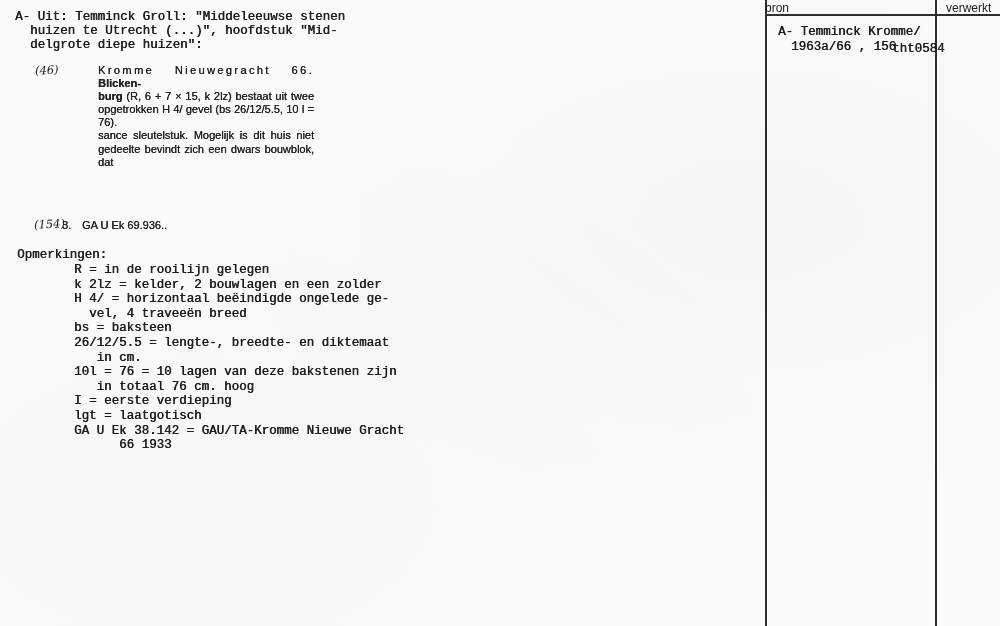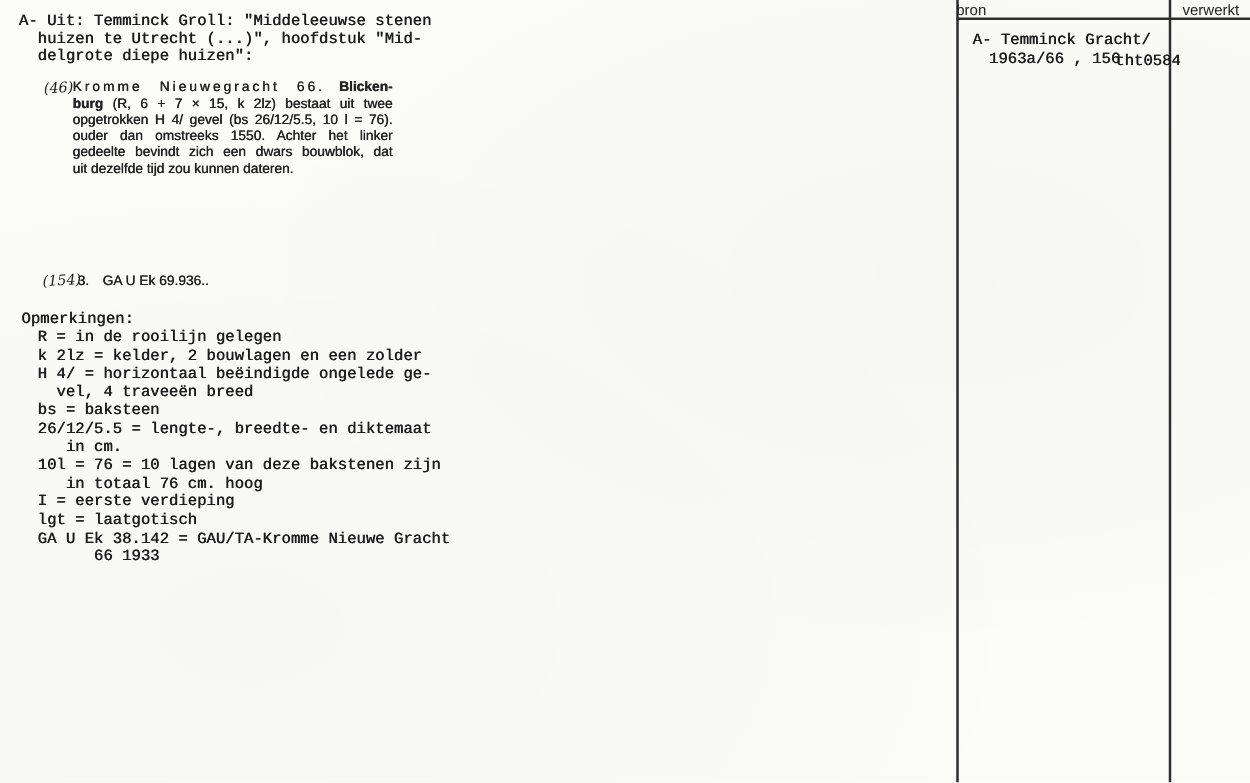--- a/index.html
+++ b/index.html
@@ -15,35 +15,35 @@
     color: #1d1d1d;
   }
   .typew {
     position: absolute;
     font-family: "Liberation Mono", "DejaVu Sans Mono", monospace;
     font-size: 12.5px;
     line-height: 14.2px;
     white-space: pre;
     text-shadow: 0.4px 0 0 currentColor;
   }
-  .remarks-block { line-height: 14.6px; }
+  .remarks-block { line-height: 14.6px; margin-left: 44px; }
   .print {
     font-family: "Liberation Sans", "DejaVu Sans", sans-serif;
     font-size: 11px;
     line-height: 13.1px;
     color: #232323;
     text-shadow: 0.3px 0 0 currentColor;
   }
   .excerpt {
     position: absolute;
     left: 58px;
     top: 64px;
     width: 256px;
   }
-  .jline { text-align: justify; text-align-last: justify; }
+  .jline { text-align: justify; text-align-last: justify; margin-left: 40px; }
   .jline.last { text-align-last: left; }
   .addr { letter-spacing: 2.4px; }
   .bold { font-weight: bold; }
   .hand {
     position: absolute;
     font-family: "DejaVu Serif", serif;
     font-style: italic;
     font-size: 11.5px;
     color: #222;
     transform: rotate(-3deg);
@@ -70,23 +70,22 @@
   <div class="typew" style="left:15px; top:10px;">A- Uit: Temminck Groll: "Middeleeuwse stenen
   huizen te Utrecht (...)", hoofdstuk "Mid-
   delgrote diepe huizen":</div>
 
   <div class="hand" style="left:35px; top:63px;">(46)</div>
 
   <div class="excerpt print">
     <div class="jline"><span class="addr">Kromme Nieuwegracht 66.</span> <span class="bold">Blicken-</span></div>
     <div class="jline"><span class="bold">burg</span> <span>(R, 6 + 7 × 15, k 2lz) bestaat uit twee</span></div>
     <div class="jline">opgetrokken H 4/ gevel (bs 26/12/5.5, 10 l = 76).</div>
-    <div class="jline">ouder dan omstreeks 1550. Achter het linker</div>
+    <div class="jline">sance sleutelstuk. Mogelijk is dit huis niet</div>
     <div class="jline">gedeelte bevindt zich een dwars bouwblok, dat</div>
-    <div class="jline last">uit dezelfde tijd zou kunnen dateren.</div>
   </div>
 
   <div class="hand footnote" style="left:34px; top:217px;">(154)</div>
   <div class="print footnote" style="left:62px;">3.</div>
   <div class="print footnote" style="left:82px;">GA U Ek 69.936..</div>
 
   <div class="typew" style="left:17px; top:248px;">Opmerkingen:</div>
   <div class="typew remarks-block" style="left:30px; top:263px;">R = in de rooilijn gelegen
 k 2lz = kelder, 2 bouwlagen en een zolder
 H 4/ = horizontaal beëindigde ongelede ge-
@@ -101,17 +100,17 @@
 GA U Ek 38.142 = GAU/TA-Kromme Nieuwe Gracht
       66 1933</div>
 
   <div class="tline vline" style="left:765px;"></div>
   <div class="tline vline" style="left:935px;"></div>
   <div class="tline hline"></div>
 
   <div class="formlabel bron-head">bron</div>
   <div class="formlabel verwerkt-head">verwerkt</div>
 
-  <div class="typew" style="left:778px; top:25px;">A- Temminck Gracht/</div>
+  <div class="typew" style="left:778px; top:25px;">A- Temminck Kromme/</div>
   <div class="typew" style="left:791px; top:40px;">1963a/66 , 156</div>
   <div class="typew" style="left:892px; top:42px;">tht0584</div>
 
 </div>
 
 </body></html>

